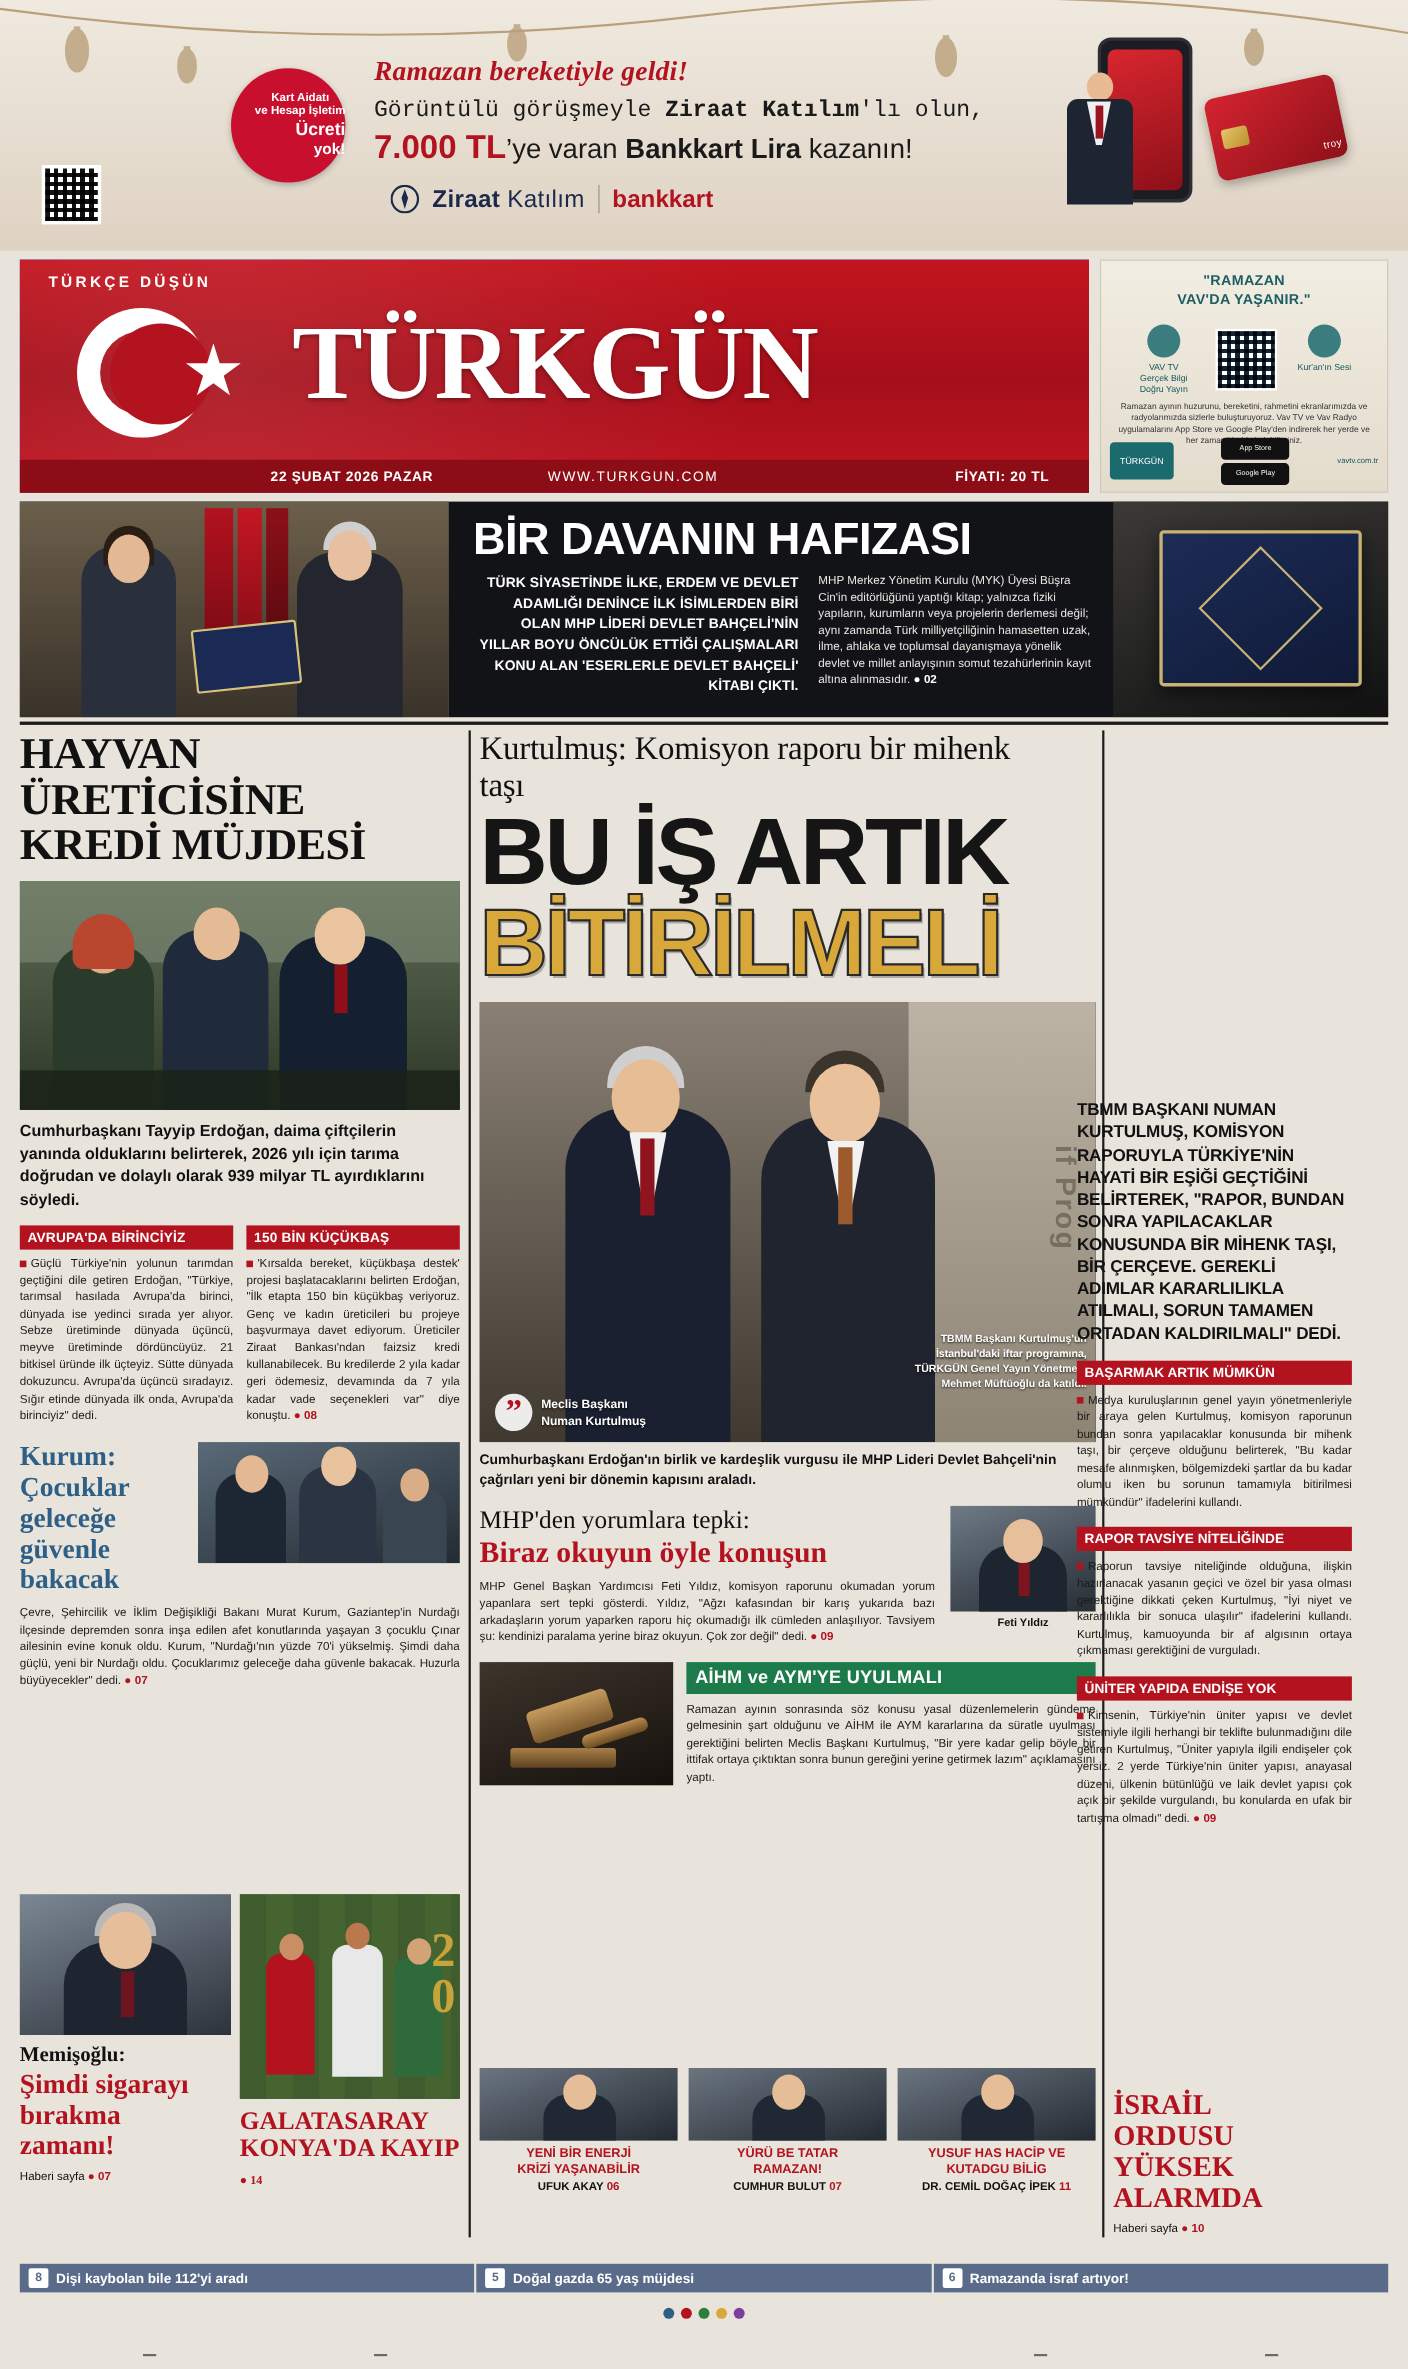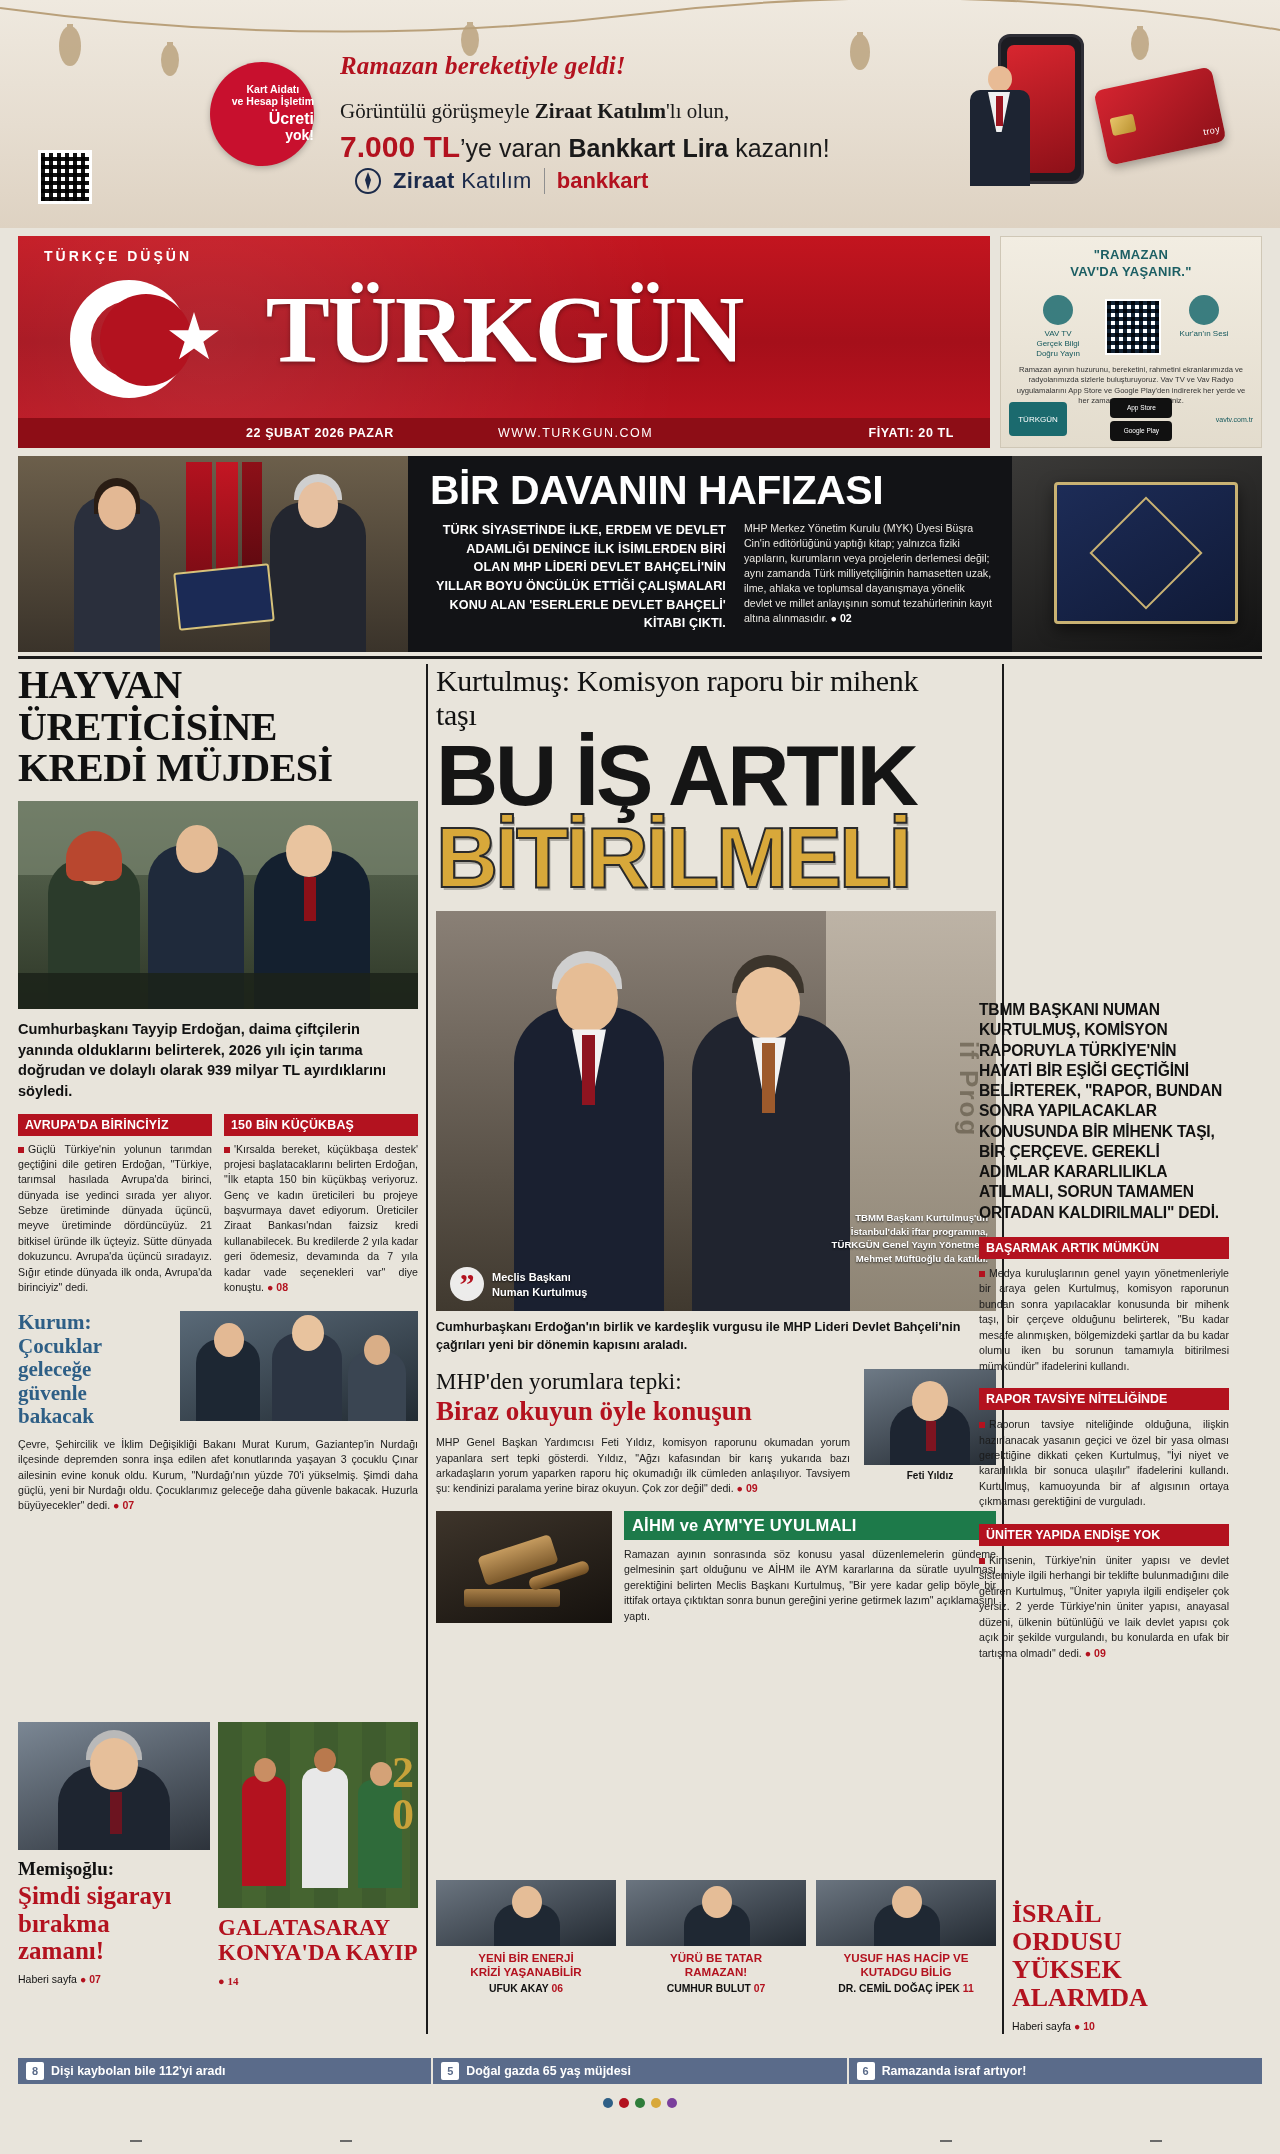--- a/index.html
+++ b/index.html
@@ -45,22 +45,22 @@
   .kart-badge .l1 { font-size:10.5px; font-weight:700; }
   .kart-badge .l2 { font-size:16px; font-weight:800; margin-top:3px; }
   .kart-badge .l3 { font-size:14px; font-weight:800; }
   .ad-text { position:absolute; left:340px; top:52px; width:560px; }
   .ad-l1 {
     font-family:"Liberation Serif", serif;
     font-style:italic; font-weight:700;
     font-size:25px; color:#b3121f; letter-spacing:.2px;
   }
   .ad-l2 {
-    font-family:Liberation Serif, serif;
-    font-size:21px; color:#1a1a1a; margin-top:19px; font-weight:400;
+    font-family:Liberation Mono, monospace;
+    font-size:21px; color:#1a1a1a; margin-top:9px; font-weight:400;
   }
   .ad-l2 b { font-weight:800; }
   .ad-l3 {
     font-family:"Liberation Sans", sans-serif;
     font-size:25px; color:#1a1a1a; margin-top:6px; font-weight:400;
   }
   .ad-l3 .big { color:#b3121f; font-weight:800; font-size:30px; }
   .ad-l3 b { font-weight:800; }
   .ad-logos {
     position:absolute; left:355px; top:168px;
@@ -306,21 +306,21 @@
     font-family:Liberation Sans, sans-serif;
     font-size:10.6px; line-height:1.45; color:#1b1b1b; text-align:justify;
   }
   .sq { display:inline-block; width:6px; height:6px; background:#b3121f; margin-right:4px; }
   .pgnum { color:#b3121f; font-weight:800; }
   
   .kurumbox { margin-top:16px; width:400px; display:flex; gap:12px; }
   .kurum-head {
     width:150px;
     font-family:"Liberation Serif", serif;
-    font-size:21px; line-height:1.12; color:#2e5f86; font-weight:700;
+    font-size:25px; line-height:1.12; color:#2e5f86; font-weight:700;
   }
   .kurum-photo {
     width:238px; height:110px; position:relative; overflow:hidden;
     background:linear-gradient(160deg,#5a6a78,#222b33);
   }
   .kp-a { position:absolute; left:16px; top:28px; width:64px; height:90px; background:#1d2733; border-radius:24px 24px 0 0;}
   .kp-ah { position:absolute; left:34px; top:12px; width:30px; height:34px; border-radius:50%; background:#e3b994;}
   .kp-b { position:absolute; left:92px; top:22px; width:70px; height:96px; background:#2b3442; border-radius:26px 26px 0 0;}
   .kp-bh { position:absolute; left:112px; top:4px; width:32px; height:36px; border-radius:50%; background:#e8c39e;}
   .kp-c { position:absolute; left:168px; top:40px; width:58px; height:80px; background:#3a4552; border-radius:22px 22px 0 0;}

